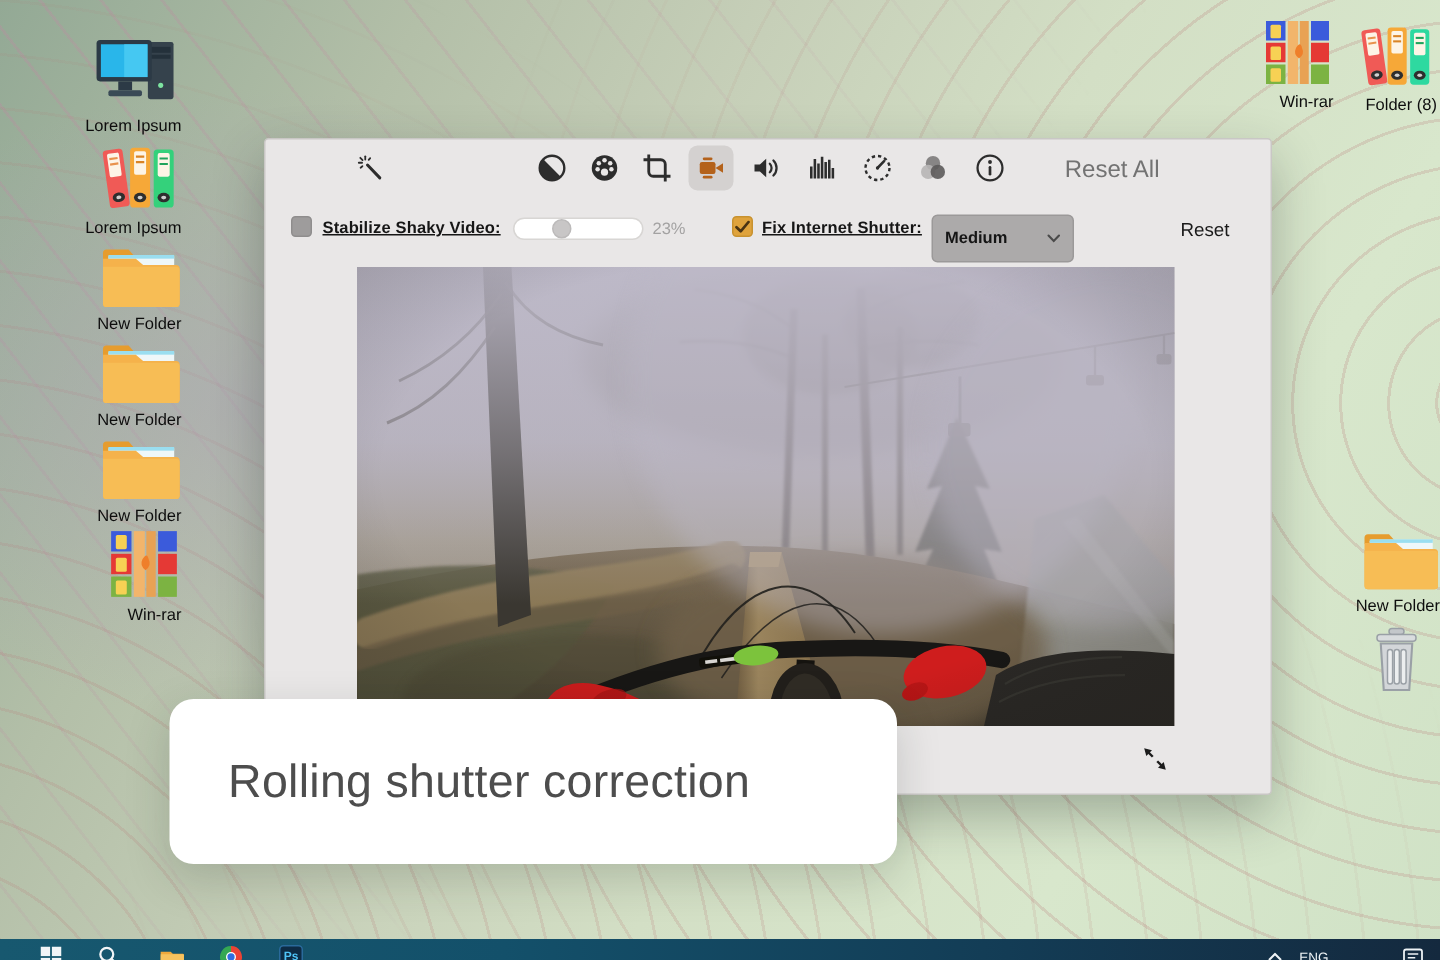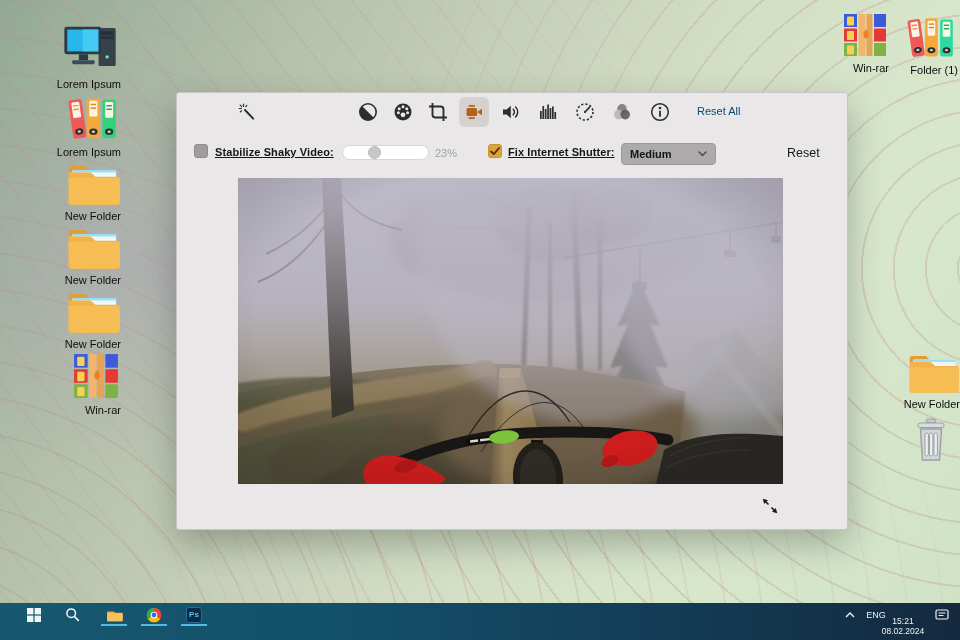--- a/index.html
+++ b/index.html
@@ -20,40 +20,40 @@
     background:radial-gradient(ellipse 430px 300px at 17% 42%,rgba(169,160,182,.5),transparent 70%);}
   
   .dicon{position:absolute;width:92px;display:flex;flex-direction:column;align-items:flex-end;cursor:default;}
   .dicon .art{display:flex;align-items:flex-end;justify-content:center;}
   .dlabel{margin-top:4px;font-size:11px;color:#0d0d0d;text-align:center;line-height:12px;}
   
   .appwin{position:absolute;left:176px;top:92px;width:672px;height:438px;background:#e9e7e7;
     border:1px solid #c9c7c5;border-radius:3px;box-shadow:0 14px 34px rgba(30,40,35,.30);box-sizing:border-box;}
   .tbico{position:absolute;top:4px;width:30px;height:30px;display:flex;align-items:center;justify-content:center;border-radius:6px;}
   .tbico.active{background:#d4d1d0;}
-  .reset-all{position:absolute;top:12px;left:520px;width:76px;font-size:11px;color:#0c4a6e;}
+  .reset-all{position:absolute;top:12px;left:520px;width:76px;text-align:right;font-size:16px;color:#737373;}
   .ctl-label{position:absolute;font-size:11px;font-weight:700;color:#161616;letter-spacing:.1px;text-decoration:underline;}
   .chk{position:absolute;width:14px;height:14px;border-radius:3px;}
   .chk.gray{background:#9e9c9c;border:1px solid #8f8d8d;box-sizing:border-box;}
   .chk.orange{background:#dfa33c;border:1px solid #c8922f;box-sizing:border-box;display:flex;align-items:center;justify-content:center;}
   .slider{position:absolute;width:87px;height:15px;background:#fff;border:1px solid #d8d6d4;border-radius:8px;box-sizing:border-box;}
   .slider .thumb{position:absolute;left:25px;top:0px;width:13px;height:13px;border-radius:50%;background:#c8c6c6;border:1px solid #bcbaba;box-sizing:border-box;}
   .pct{position:absolute;font-size:11px;color:#a3a2a2;}
-  .dropdown{position:absolute;width:95px;height:22px;background:#acaaaa;border:1px solid #9b9999;border-radius:4px;
+  .dropdown{position:absolute;width:95px;height:32px;background:#acaaaa;border:1px solid #9b9999;border-radius:4px;
     box-sizing:border-box;display:flex;align-items:center;padding:0 8px;font-size:11px;font-weight:700;color:#151515;}
   .dropdown svg{margin-left:auto;}
   .reset{position:absolute;font-size:12.5px;color:#1a1a1a;}
   .video{position:absolute;left:61px;top:85px;width:545px;height:306px;overflow:hidden;background:#a9a5ae;}
   .expand{position:absolute;left:582px;top:402px;width:22px;height:22px;display:flex;align-items:center;justify-content:center;}
   
   .caption{position:absolute;left:113px;top:466px;width:485px;height:110px;background:#fff;border-radius:16px;
     box-shadow:0 10px 30px rgba(30,40,35,.18);display:flex;align-items:center;z-index:5;}
   .caption span{padding-left:39px;font-size:31px;color:#4d4d4d;letter-spacing:.2px;}
   
-  .taskbar{position:absolute;left:0;bottom:0;width:960px;height:37px;
+  .taskbar{position:absolute;left:0;bottom:0;width:960px;height:14px;
     background:linear-gradient(90deg,#17586f 0%,#13506a 35%,#133c55 70%,#14293e 100%);z-index:6;}
   .tb-item{position:absolute;top:0;height:23px;display:flex;align-items:center;justify-content:center;}
   .tb-underline{position:absolute;bottom:0;height:2.5px;width:26px;background:#57b8e8;}
   .tb-text{color:#eef3f6;font-size:9px;}
   .tb-clock{position:absolute;right:28px;top:2px;width:58px;text-align:center;color:#eef3f6;font-size:8.5px;line-height:9.5px;margin-top:12px;}
   .ps-badge{width:16px;height:16px;border-radius:3px;background:#0d2b45;border:1px solid #2a6a9b;
     display:flex;align-items:center;justify-content:center;color:#4fc3f7;font-size:8px;font-weight:700;box-sizing:border-box;}
 </style>
 </head>
 <body>
@@ -206,21 +206,21 @@
           <ellipse cx="21.5" cy="29.5" rx="3.4" ry="2.6" fill="#2e2e2e"></ellipse>
           <ellipse cx="21.5" cy="29.5" rx="1.4" ry="1" fill="#cfcfcf"></ellipse>
         <rect x="29" y="3" width="11" height="32" rx="2" fill="#2ed9a0"></rect>
           <rect x="31.2" y="5" width="6.6" height="13" rx="1" fill="#fdf4e6"></rect>
           <line x1="32.2" y1="8" x2="36.8" y2="8" stroke="#1fa35c" stroke-width="1.2"></line>
           <line x1="32.2" y1="11" x2="36.8" y2="11" stroke="#1fa35c" stroke-width="1.2"></line>
           <ellipse cx="34.5" cy="29.5" rx="3.4" ry="2.6" fill="#2e2e2e"></ellipse>
           <ellipse cx="34.5" cy="29.5" rx="1.4" ry="1" fill="#cfcfcf"></ellipse>
       </svg>
     </div>
-    <div class="dlabel">Folder (1)</div>
+    <div class="dlabel">Folder (8)</div>
   </div>
 
 
   <div class="dicon" style="left:870px;top:352px;width:90px">
     <div class="art">
       <svg width="54" height="42" viewBox="0 0 46 36">
         <path d="M3,9 L3,5.5 Q3,3.5 5,3.5 L17,3.5 L21,8 L3,9 Z" fill="#e69c2e"></path>
         <rect x="6" y="6.5" width="36" height="7" rx="1" fill="#eef7f9"></rect>
         <rect x="6" y="6.5" width="36" height="2" fill="#9adef0"></rect>
         <path d="M3,8.5 H21 L25,12 H43 Q45,12 45,14 V33 Q45,35 43,35 H5 Q3,35 3,33 Z" fill="#f5b24b"></path>
@@ -464,20 +464,23 @@
         <g stroke="#1c1c1c" stroke-width="1.6" fill="#1c1c1c">
           <line x1="4" y1="4" x2="8.5" y2="8.5"></line>
             <path d="M2.8,2.8 L8,4.2 L4.2,8 Z" stroke="none"></path>
           <line x1="11.5" y1="11.5" x2="16" y2="16"></line>
             <path d="M17.2,17.2 L12,15.8 L15.8,12 Z" stroke="none"></path>
         </g>
       </svg>
     </div>
   </div>
 
+  <div class="caption">
+    <span>Rolling shutter correction</span>
+  </div>
 
   <div class="taskbar">
     <div class="tb-item" style="left:24px;width:20px">
       <svg width="14" height="14" viewBox="0 0 14 14" fill="#f2f5f7">
         <rect x="0" y="0" width="6.4" height="6.4"></rect>
           <rect x="7.6" y="0" width="6.4" height="6.4"></rect>
         <rect x="0" y="7.6" width="6.4" height="6.4"></rect>
           <rect x="7.6" y="7.6" width="6.4" height="6.4"></rect>
       </svg>
     </div>

